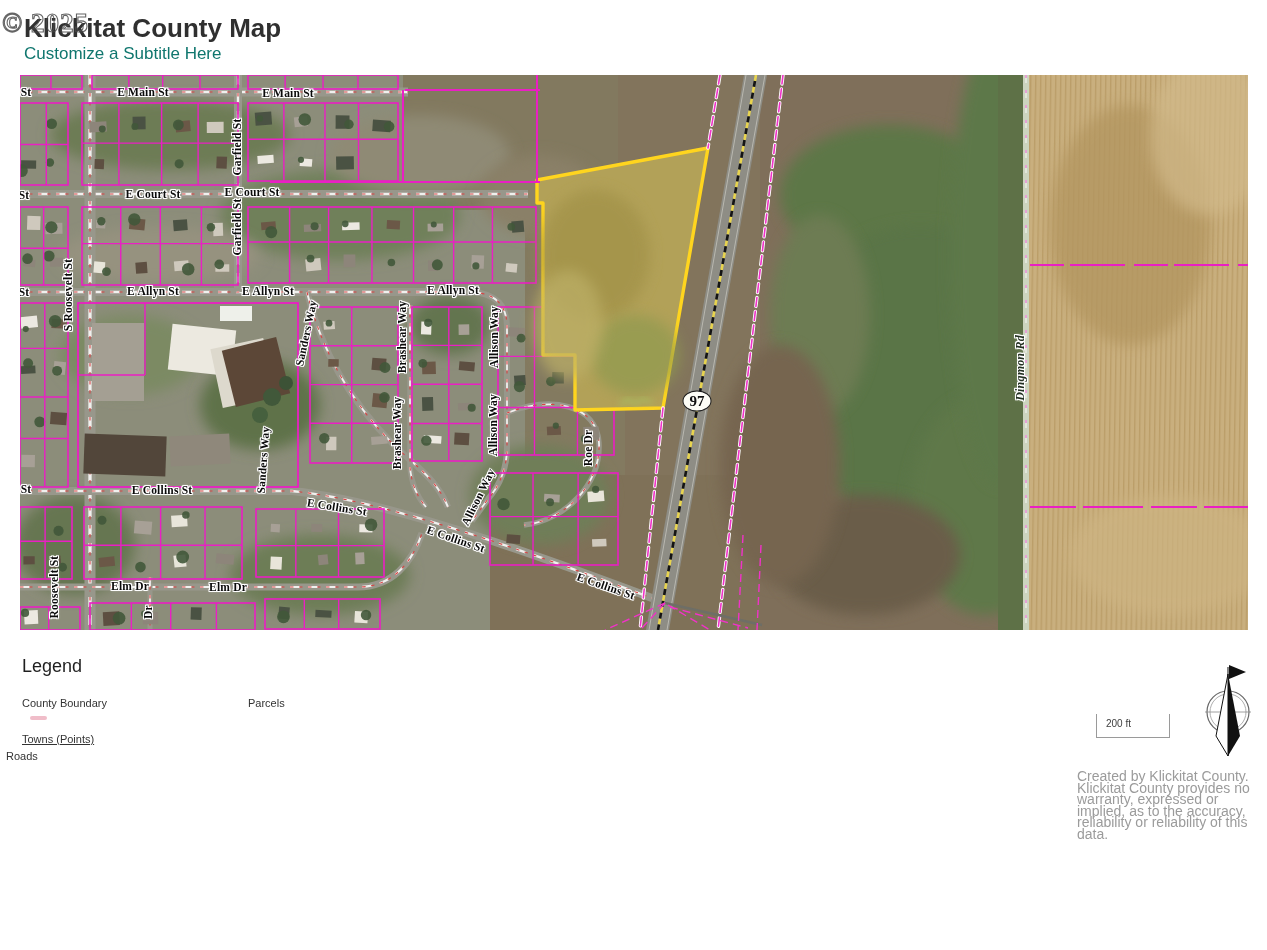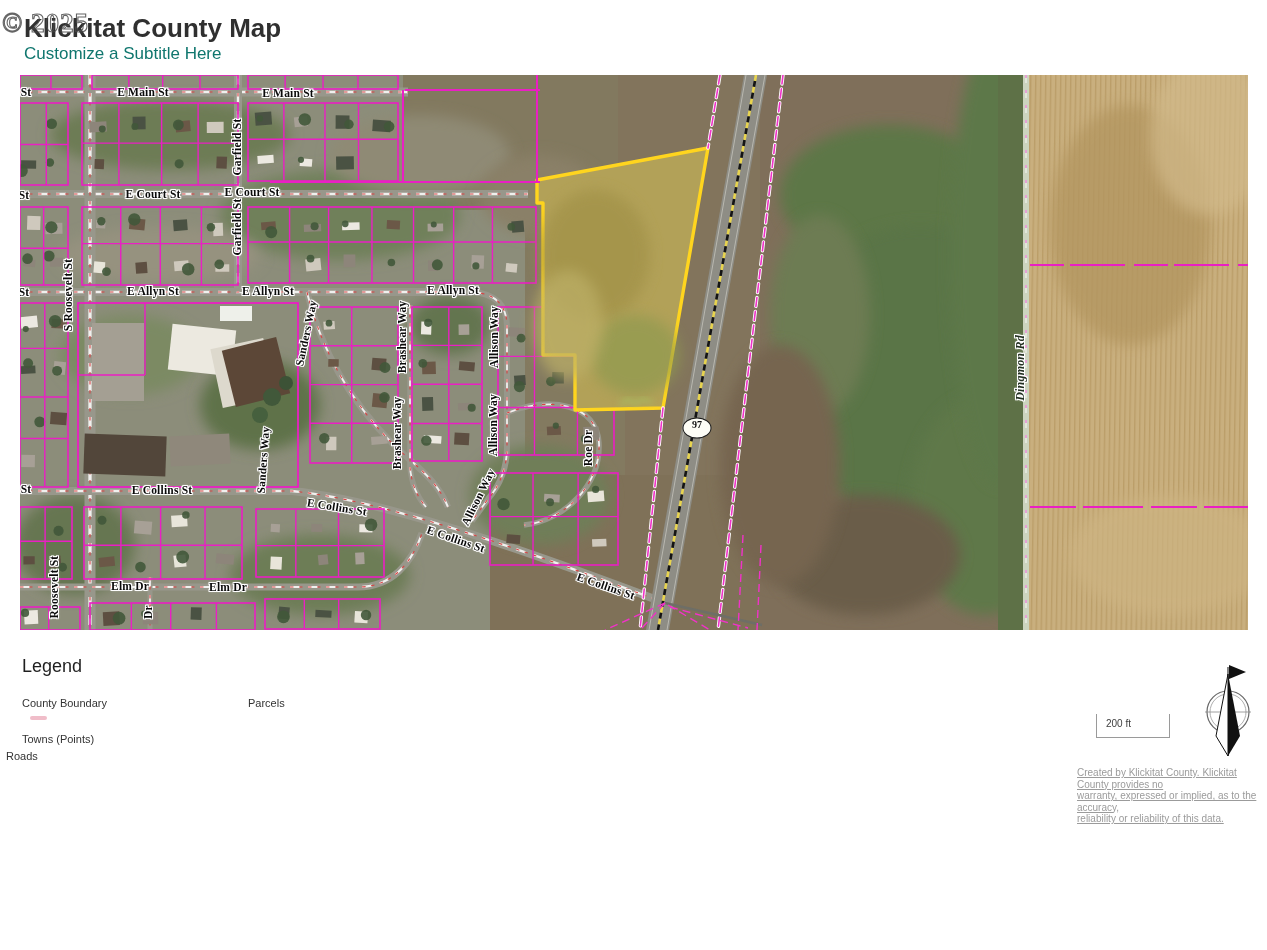--- a/index.html
+++ b/index.html
@@ -12,35 +12,35 @@
   .title{position:absolute;left:24px;top:13px;font-size:26px;font-weight:700;color:#303030;margin:0;z-index:20;}
   .subtitle{position:absolute;left:24px;top:44px;font-size:17px;font-weight:400;color:#0f766e;margin:0;}
   
   .map{position:absolute;left:20px;top:75px;width:1228px;height:555px;overflow:hidden;background:#c4b5fd;}
   .map svg{position:absolute;left:0;top:0;}
   .slabel{position:absolute;transform:translate(-50%,-50%);white-space:nowrap;
     font-family:"Liberation Serif",serif;font-weight:700;font-size:11.5px;color:#0b0b0b;letter-spacing:.2px;
     text-shadow:-1px -1px 0 #fff,1px -1px 0 #fff,-1px 1px 0 #fff,1px 1px 0 #fff,0 -1px 0 #fff,0 1px 0 #fff,-1px 0 0 #fff,1px 0 0 #fff,0 0 3px #fff;
     z-index:10;}
   .slabel.rd{font-style:italic;font-size:12px;color:#233022;}
-  .shield{position:absolute;left:677px;top:353px;transform:translate(-50%,-50%);width:27px;height:19px;
-    background:#fdfdf6;border:1.6px solid #1c1c1c;border-radius:50%;display:flex;justify-content:center;
-    font-family:"Liberation Serif",serif;font-size:10px;font-weight:700;color:#111;z-index:11;}
+  .shield{position:absolute;left:677px;top:326px;transform:translate(-50%,-50%);width:27px;height:19px;
+    background:#fdfdf6;border:1.6px solid #1c1c1c;border-radius:50%;display:flex;align-items:center;justify-content:center;
+    font-family:"Liberation Serif",serif;font-size:15px;font-weight:700;color:#111;z-index:11;}
   
   .legend-title{position:absolute;left:22px;top:656px;font-size:18px;font-weight:400;color:#1f1f1f;margin:0;}
   .litem{position:absolute;font-size:11px;color:#333;}
   .swatch-dash{position:absolute;left:30px;top:716px;width:17px;height:4px;background:#f0bdc9;border-radius:2px;}
   
   .scalebar{position:absolute;left:1096px;top:714px;width:74px;height:24px;
     border-left:1.5px solid #9a9a9a;border-right:1.5px solid #9a9a9a;border-bottom:1.5px solid #9a9a9a;
     box-sizing:border-box;font-size:10px;color:#3d3d3d;padding:4px 0 12px 9px;}
   
   .north{position:absolute;left:1188px;top:660px;}
   
-  .disclaimer{position:absolute;left:1077px;top:757px;width:190px;font-size:10px;line-height:11.5px;color:#9b9b9b;text-decoration:underline;}
+  .disclaimer{position:absolute;left:1077px;top:757px;width:190px;font-size:14px;line-height:11.5px;color:#9b9b9b;}
   .disclaimer span{display:block;}
 </style>
 </head>
 <body>
 
 <div class="page">
 
   <div class="copyright">© 2025</div>
   <h1 class="title">Klickitat County Map</h1>
   <h2 class="subtitle">Customize a Subtitle Here</h2>
@@ -473,21 +473,21 @@
       </div>
     <div class="shield">
       <span>97</span>
     </div>
   </div>
 
   <h3 class="legend-title">Legend</h3>
   <div class="litem" style="left:22px;top:697px;">County Boundary</div>
   <div class="swatch-dash"></div>
   <div class="litem" style="left:201px;top:697px;margin-left:47px;">Parcels</div>
-  <div class="litem" style="left:22px;top:733px;">Towns (Points)</div>
+  <div class="litem" style="left:22px;top:733px;text-decoration:underline;">Towns (Points)</div>
   <div class="litem" style="left:6px;top:750px;">Roads</div>
 
   <div class="scalebar">
     <span>200 ft</span>
   </div>
 
   <svg class="north" width="80" height="100" viewBox="0 0 80 100">
     <line x1="40" y1="7" x2="40" y2="96" stroke="#333" stroke-width="1.2"></line>
     <polygon points="41,5 58,12 41,19" fill="#111"></polygon>
     <circle cx="40" cy="52" r="21" stroke="#666" fill="none" stroke-width="1.2"></circle>

